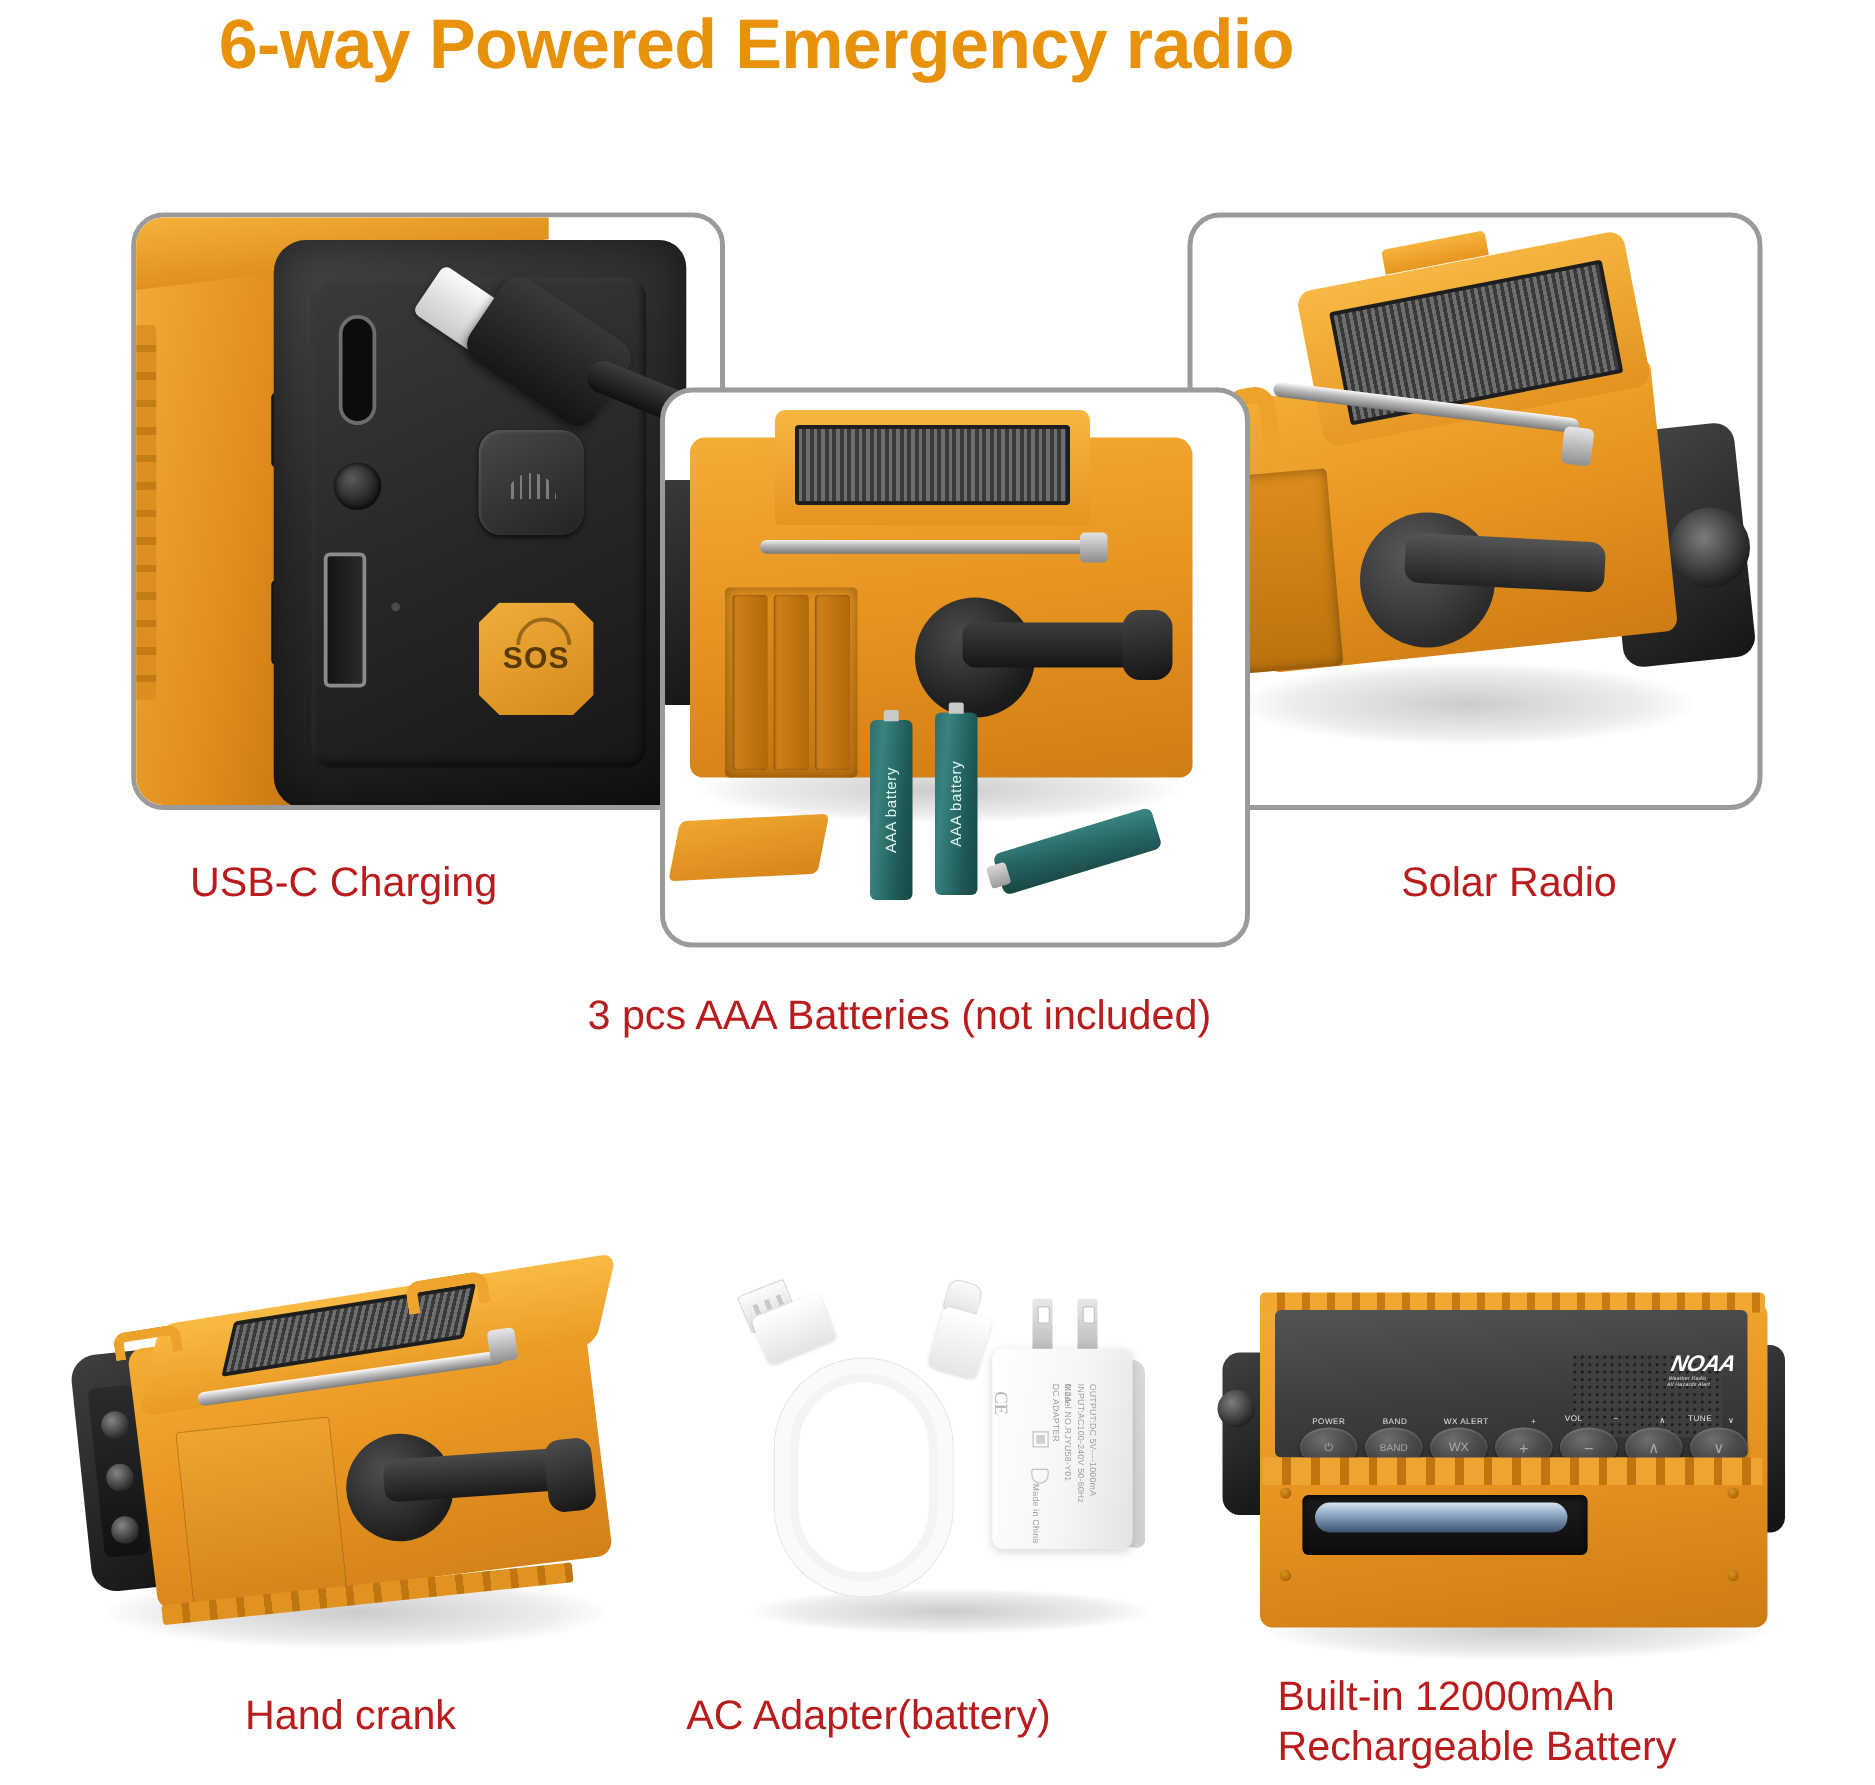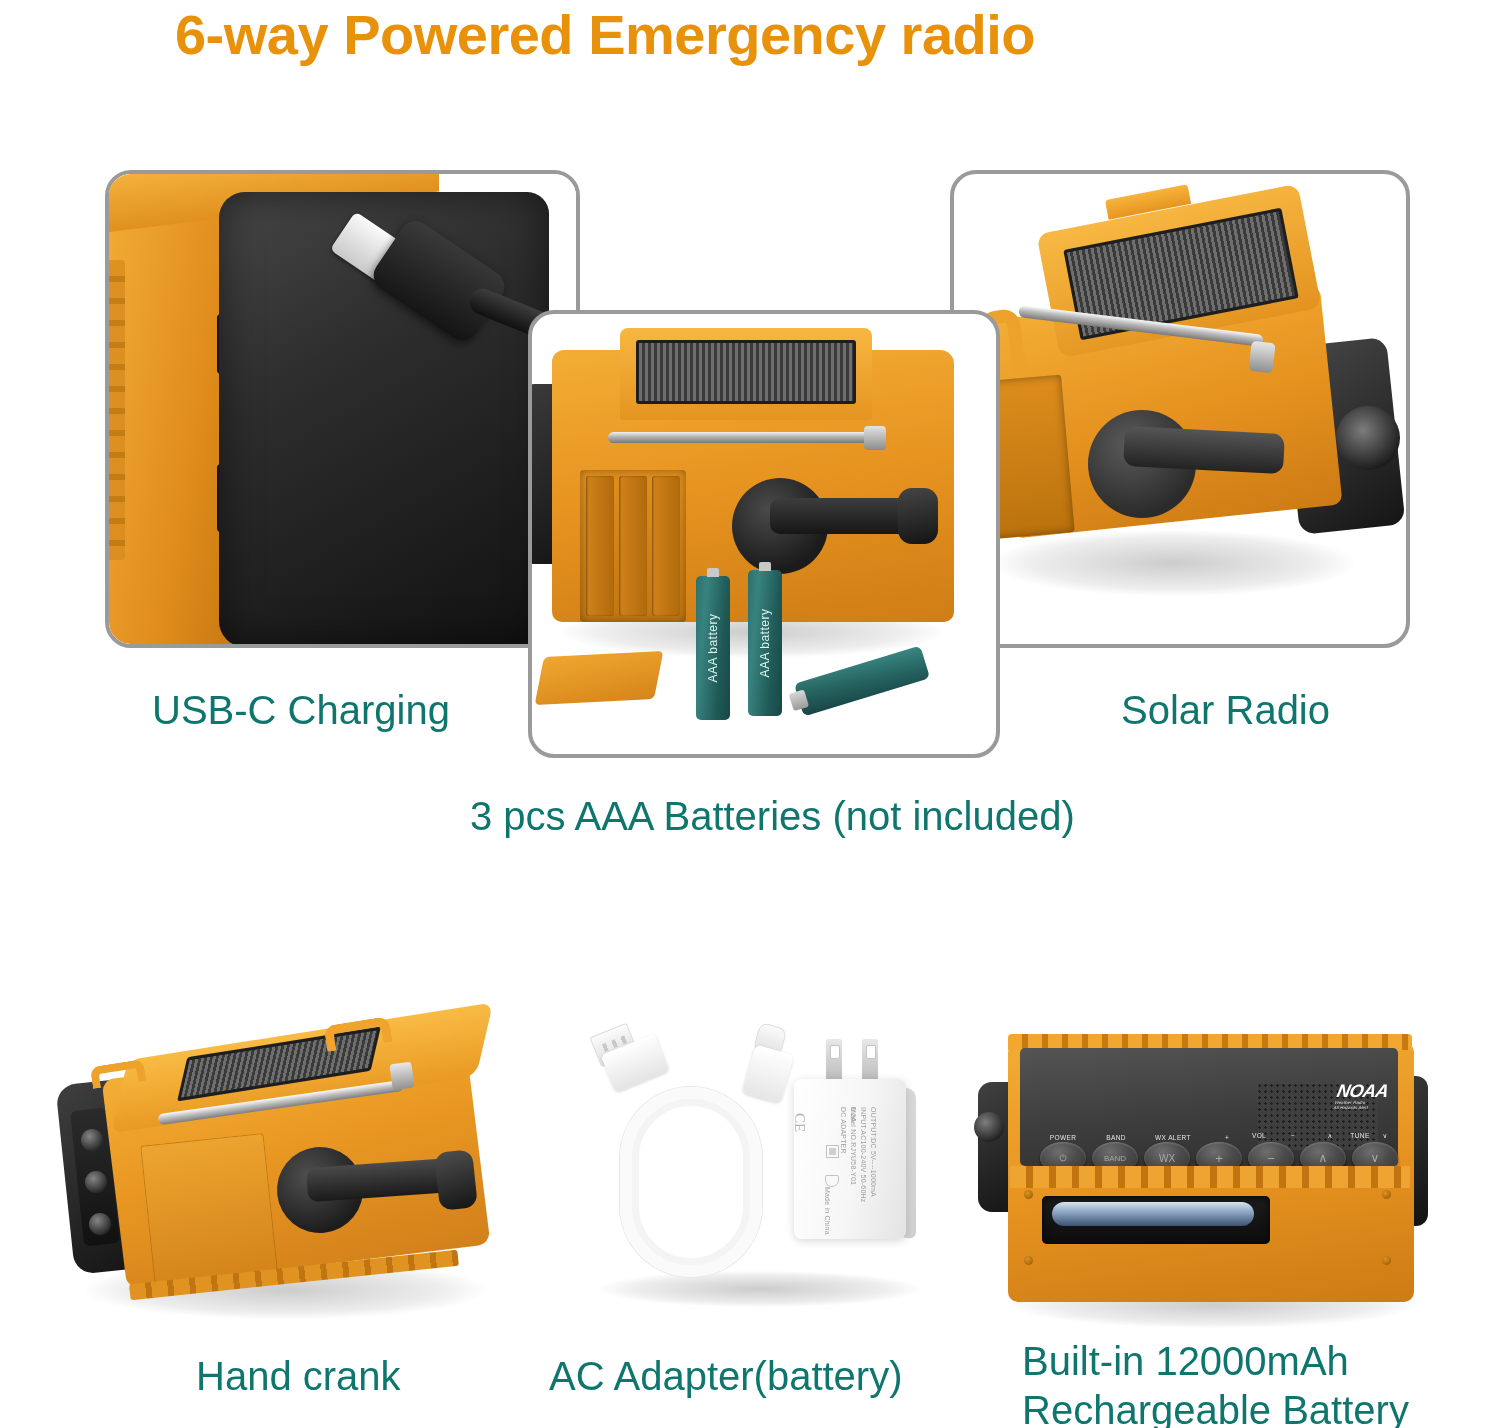--- a/index.html
+++ b/index.html
@@ -35,22 +35,22 @@
     background: #ffffff;
     overflow: hidden;
   }
   .panel-usbc   { left: 105px;  top: 170px; width: 475px; height: 478px; }
   .panel-solar  { left: 950px;  top: 170px; width: 460px; height: 478px; }
   .panel-aaa    { left: 528px;  top: 310px; width: 472px; height: 448px;
                   z-index: 5; background:#fff; }
 
   .caption {
     position: absolute;
-    font-size: 40px;
-    color: #0f766e;
+    font-size: 33px;
+    color: #b91c1c;
     font-family: "Liberation Sans", sans-serif;
     line-height: 1.22;
     white-space: pre-line;
   }
   .cap-usbc  { left: 152px;  top: 686px; }
   .cap-solar { left: 1121px; top: 686px; }
   .cap-aaa   { left: 470px;  top: 792px; }
   .cap-crank { left: 196px;  top: 1352px; }
   .cap-ac    { left: 549px;  top: 1352px; }
   .cap-batt  { left: 1022px; top: 1337px; }
@@ -586,20 +586,31 @@
 <div class="title">6-way Powered Emergency radio</div>
 
 <div class="panel panel-usbc">
   <div class="usbc-case">
     <div class="usbc-yellowL"></div>
     <div class="usbc-yellow-top"></div>
     <div class="usbc-ridges"></div>
     <div class="usbc-side-port2"></div>
     <div class="usbc-side-port"></div>
     <div class="usbc-black"></div>
+    <div class="usbc-inner">
+      <div class="port-usbc" style="left:22px;top:30px"></div>
+      <div class="port-jack" style="left:18px;top:148px"></div>
+      <div class="port-usba" style="left:10px;top:220px"></div>
+      <div class="port-pin" style="left:64px;top:260px"></div>
+      <div class="btn-flash" style="left:134px;top:122px"></div>
+      <div class="btn-sos" style="left:134px;top:260px">
+        <div class="sos-arcs"></div>
+        <div class="sos-text">SOS</div>
+      </div>
+    </div>
     <div class="cable-plug"></div>
     <div class="cable-body"></div>
     <div class="cable-wire"></div>
   </div>
 </div>
 <div class="caption cap-usbc">USB-C Charging</div>
 
 <div class="panel panel-solar">
   <div class="scene" style="left:0;top:0;width:452px;height:470px">
     <div class="shadow-ellipse" style="left:40px;top:356px;width:360px;height:66px"></div>

